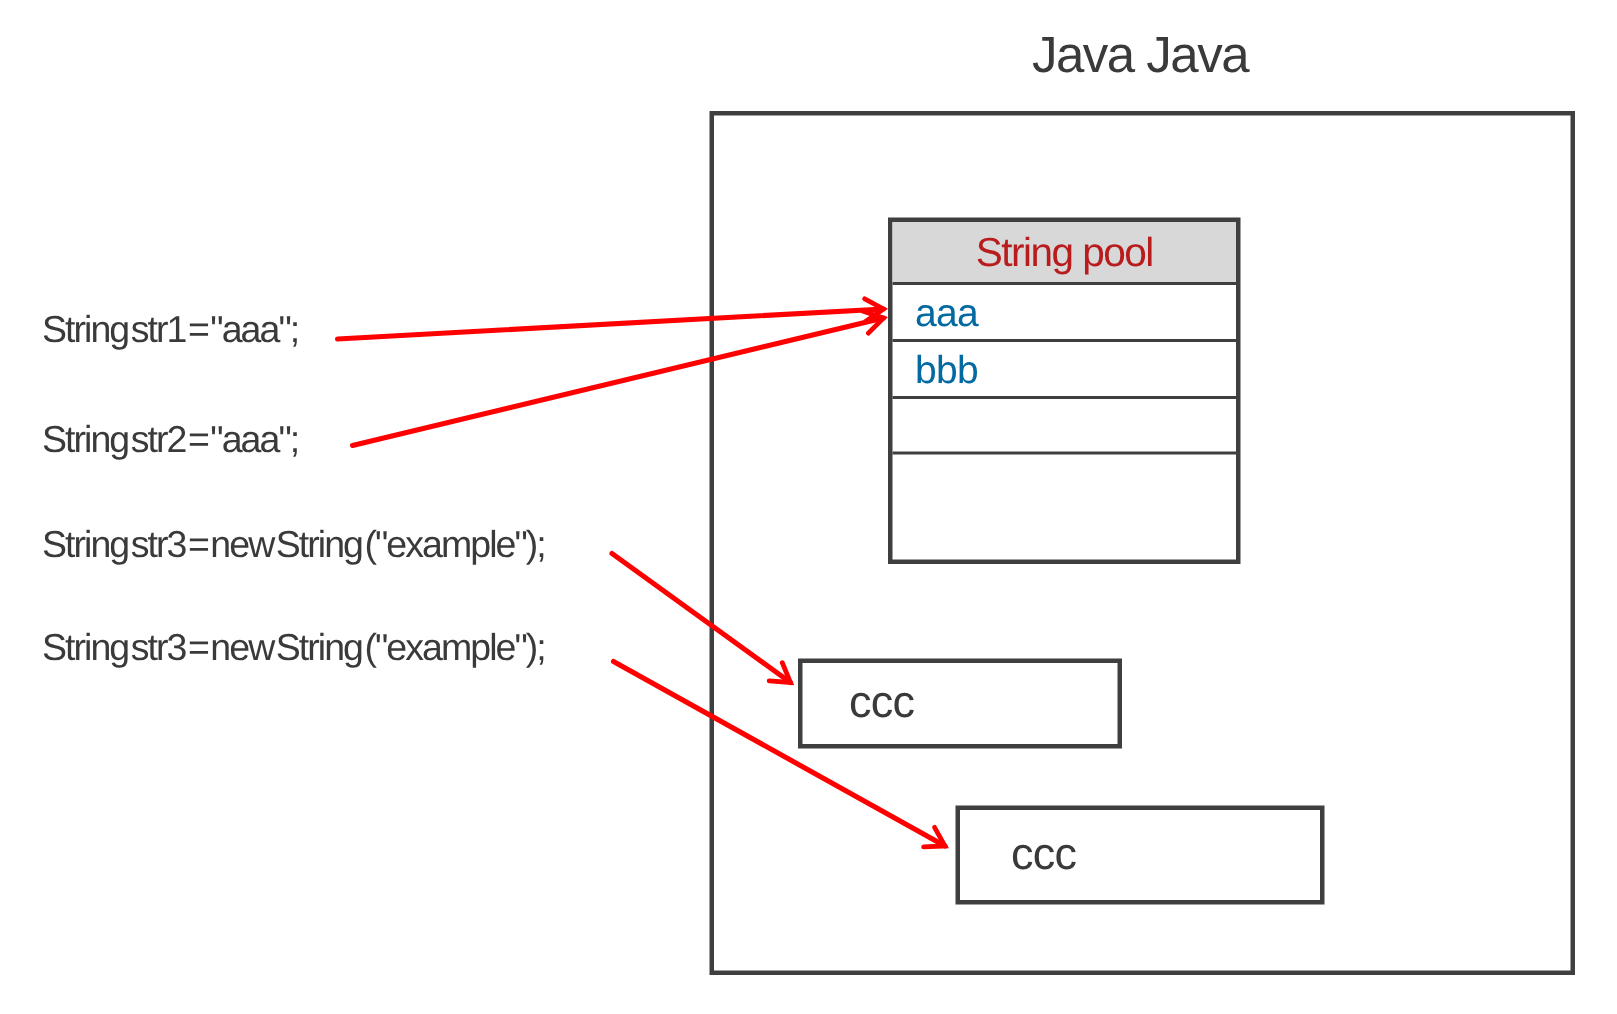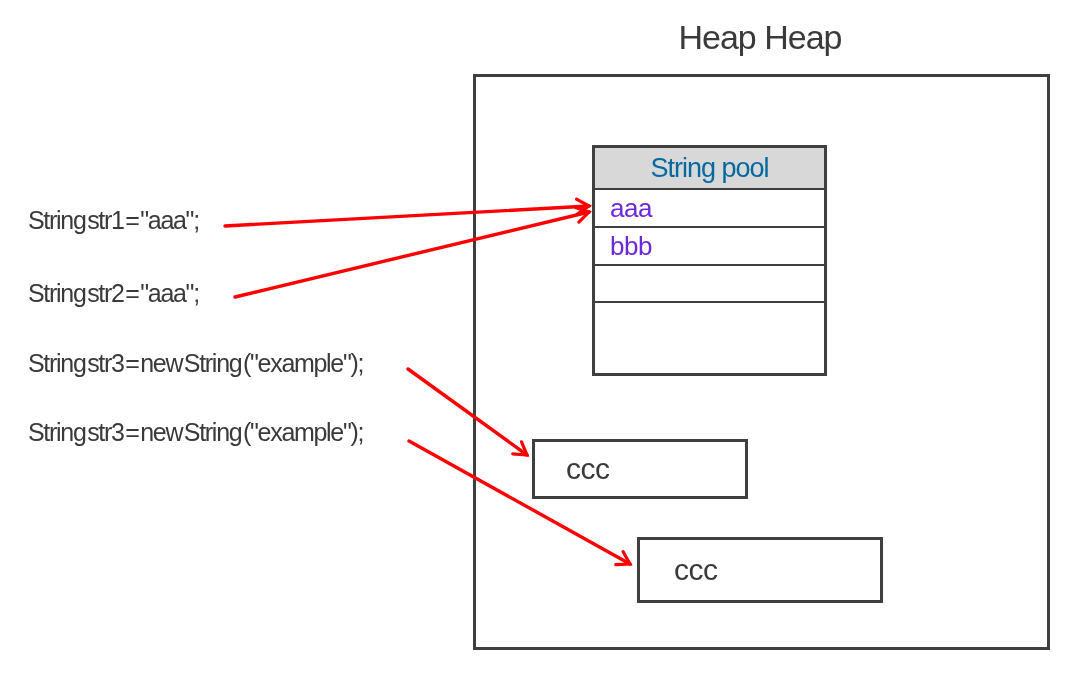--- a/index.html
+++ b/index.html
@@ -42,30 +42,30 @@
     background: #ffffff;
   }
   .pool-header {
     height: 40px;
     line-height: 40px;
     background: #d8d8d8;
     border-bottom: 2px solid #3f3f3f;
     text-align: center;
     font-size: 27px;
     letter-spacing: -1px;
-    color: #0369a1;
+    color: #b91c1c;
   }
   .pool-row {
     height: 36px;
     line-height: 36px;
     border-bottom: 2px solid #3f3f3f;
     padding-left: 15px;
     font-size: 26px;
     letter-spacing: -0.5px;
-    color: #6d28d9;
+    color: #0369a1;
   }
   .pool-row.row-2 { height: 35px; }
   .pool-row.row-3 { height: 70px; border-bottom: none; }
   .obj {
     position: absolute;
     border: 3px solid #3f3f3f;
     box-sizing: border-box;
     background: #ffffff;
     display: flex;
     align-items: center;
@@ -100,21 +100,21 @@
     stroke: #FF0000;
     stroke-width: 3.4;
     stroke-linecap: round;
   }
 </style>
 </head>
 <body>
 
 <div class="canvas">
 
-  <div class="title">Heap Heap</div>
+  <div class="title">Java Java</div>
 
   <div class="heap-box"></div>
 
   <div class="pool">
     <div class="pool-header">String pool</div>
     <div class="pool-row row-0">aaa</div>
     <div class="pool-row row-1">bbb</div>
     <div class="pool-row row-2"></div>
     <div class="pool-row row-3"></div>
   </div>

